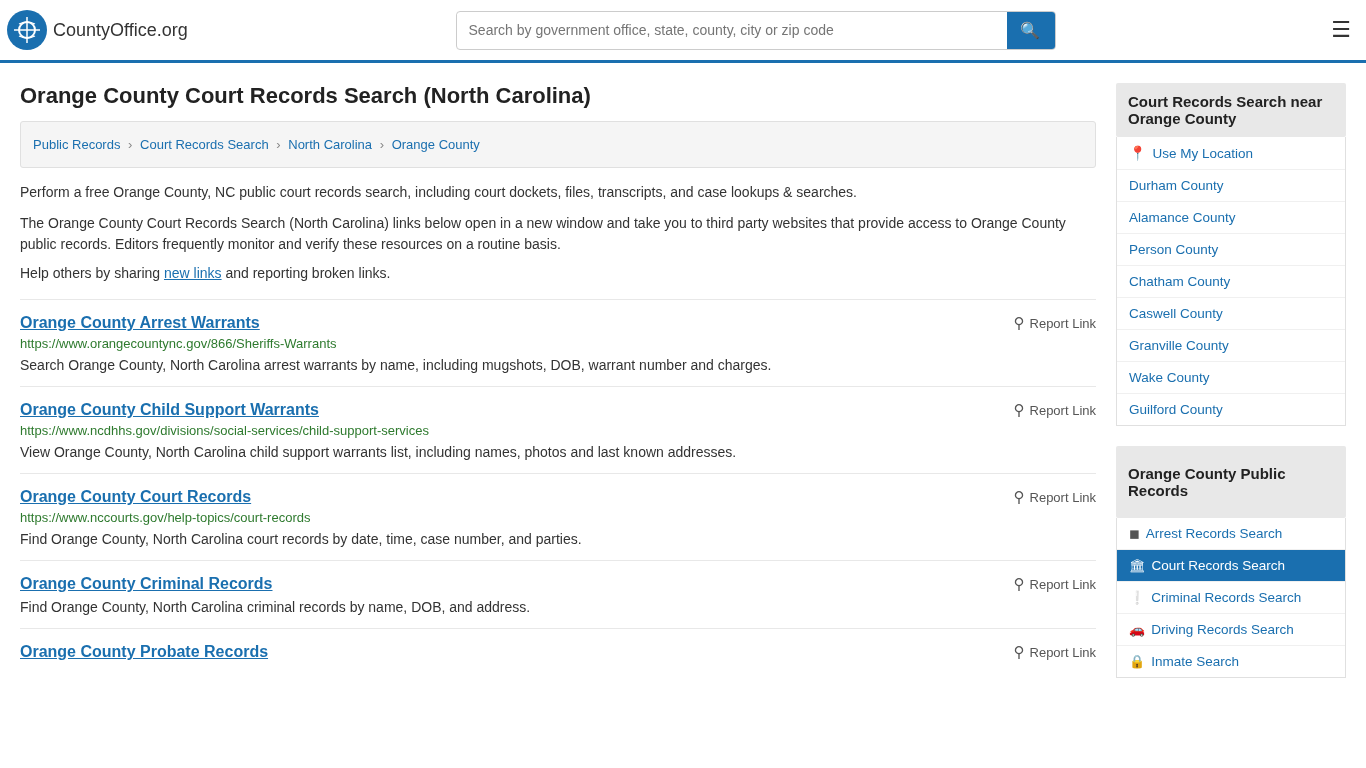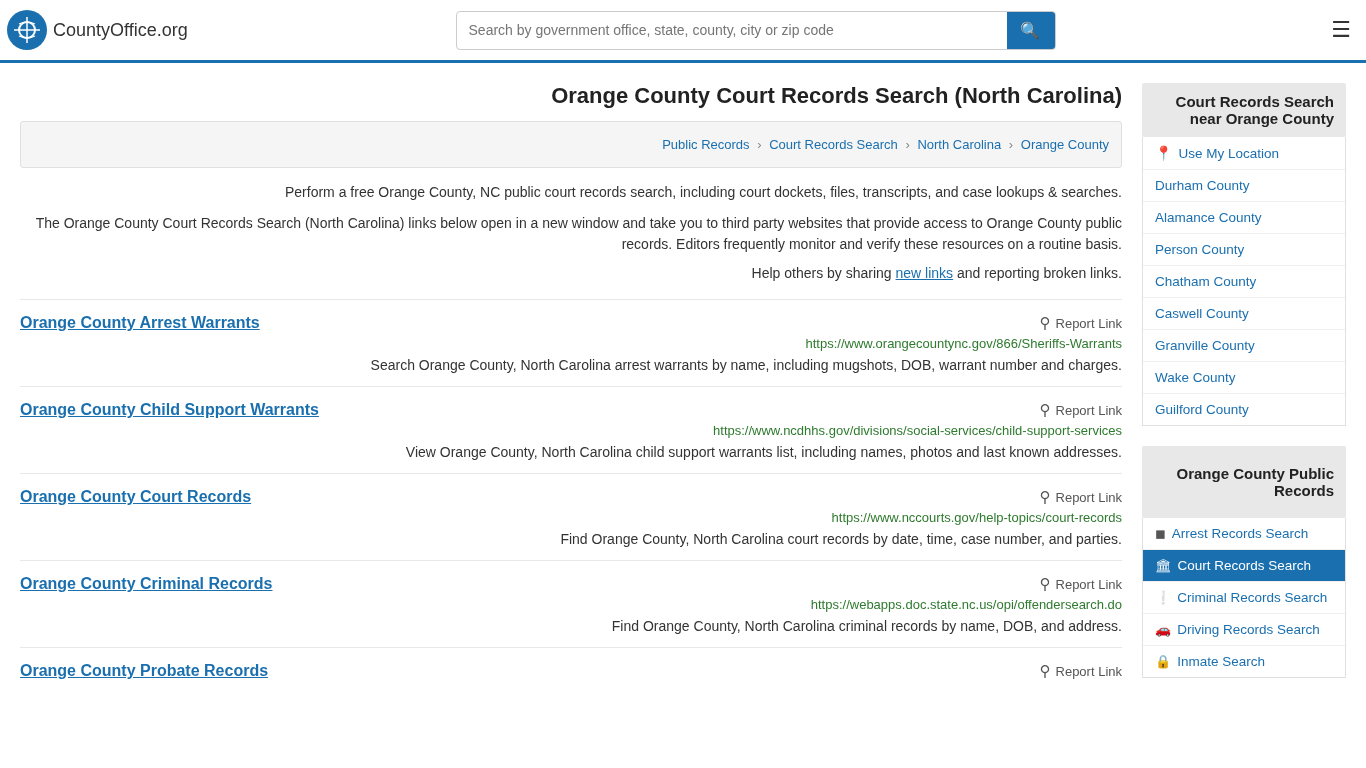--- a/index.html
+++ b/index.html
@@ -76,28 +76,27 @@
       padding: 4px 8px;
     }
 
     
     .main-container {
       display: flex;
       max-width: 1366px;
       margin: 0 auto;
       padding: 20px 20px 20px 20px;
       gap: 20px;
-      text-align: right;
     }
     .content-area {
       flex: 1;
       min-width: 0;
     }
     .sidebar {
-      width: 204px;
+      width: 230px;
       flex-shrink: 0;
     }
 
     
     .page-title {
       font-size: 22px;
       font-weight: bold;
       color: #222;
       margin-bottom: 12px;
     }
@@ -320,21 +319,20 @@
       </div>
 
       <div class="record-item">
         <div class="record-header">
           <a class="record-title" href="#">Orange County Criminal Records</a>
           <span class="report-link">
             <span class="report-icon">⚲</span>
             <span>Report Link</span>
           </span>
         </div>
-        <div class="record-url">https://webapps.doc.state.nc.us/opi/offendersearch.do</div>
         <div class="record-desc">Find Orange County, North Carolina criminal records by name, DOB, and address.</div>
       </div>
 
       <div class="record-item">
         <div class="record-header">
           <a class="record-title" href="#">Orange County Probate Records</a>
           <span class="report-link">
             <span class="report-icon">⚲</span>
             <span>Report Link</span>
           </span>

